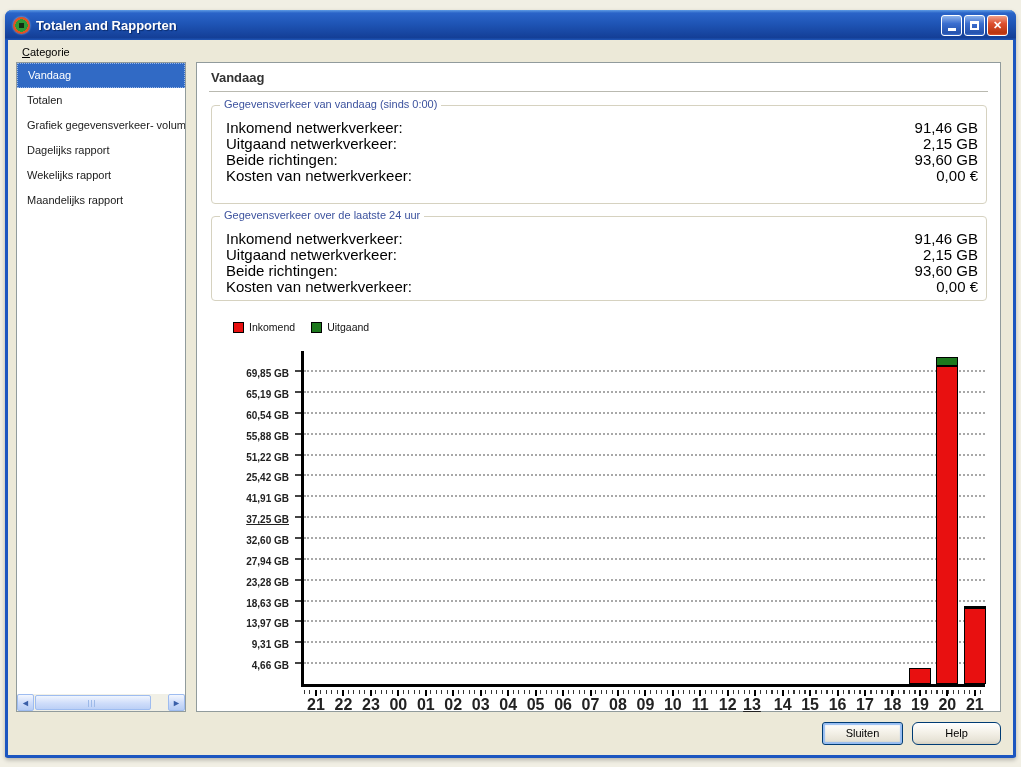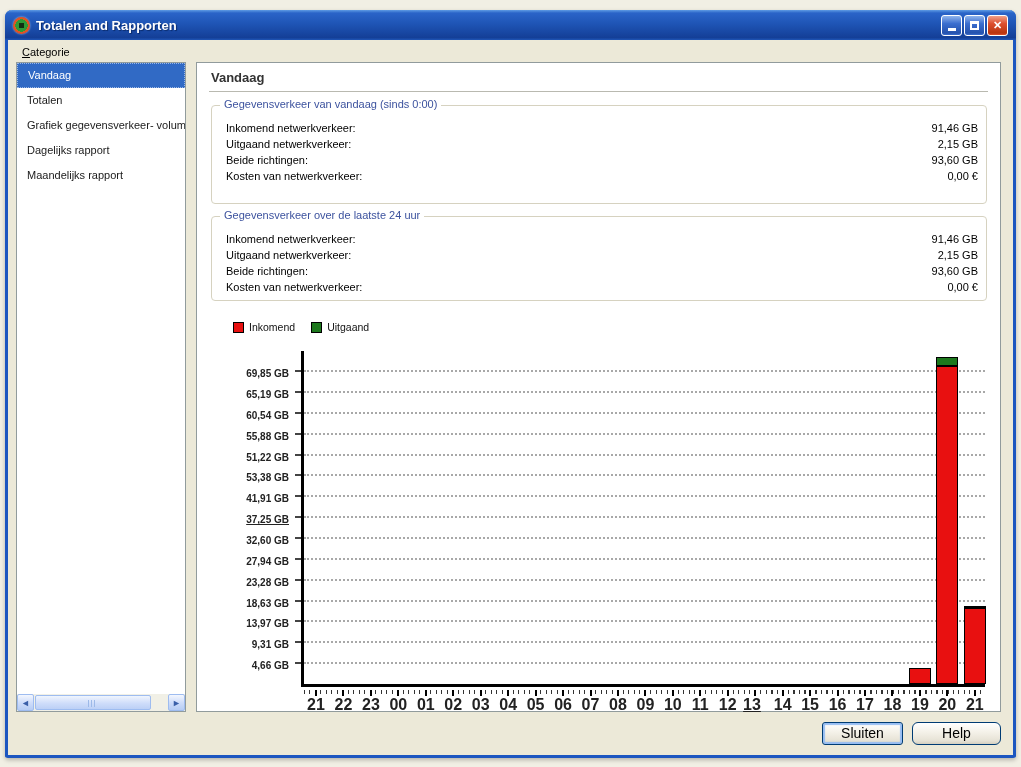--- a/index.html
+++ b/index.html
@@ -53,21 +53,21 @@
   
   .panel { position:absolute; left:188px; top:22px; width:805px; height:650px;
            background:#fff; border:1px solid #919b9c; }
   .page-title { position:absolute; left:14px; top:7px; font-size:13px; font-weight:bold; color:#333; }
   .title-sep { position:absolute; left:12px; right:12px; top:28px; height:1px; background:#b9b9b0; }
 
   .groupbox { position:absolute; left:14px; width:776px; border:1px solid #d6d2c0; border-radius:4px; }
   .groupbox .gtitle { position:absolute; top:-8px; left:8px; background:#fff; padding:0 4px;
                       font-size:11px; color:#3c529e; }
   .rows { padding:14px 8px 0 14px; }
-  .stat-row { display:flex; justify-content:space-between; font-size:11px; color:#000; line-height:16px; }
+  .stat-row { display:flex; justify-content:space-between; font-size:15px; color:#000; line-height:16px; }
   .stat-row .v { text-align:right; }
 
   
   .legend { position:absolute; left:36px; top:258px; display:flex; align-items:center; gap:16px; }
   .legend .entry { display:flex; align-items:center; gap:5px; font-size:10.5px; color:#111; }
   .swatch { width:11px; height:11px; border:1px solid #000; }
 
   
   .chart-wrap { position:absolute; left:0; top:288px; width:805px; height:360px; }
   .plot { position:absolute; left:104px; top:0; width:684px; height:336px;
@@ -77,21 +77,21 @@
   .ylabel { position:absolute; width:88px; text-align:right; font-size:10px; font-weight:bold; color:#222; }
   .xlabel { position:absolute; width:26px; text-align:center; font-size:16px; font-weight:bold; color:#222; top:345px; }
   .minor-ticks { position:absolute; left:107px; top:339px; width:681px; height:4px;
                  background:repeating-linear-gradient(90deg,#333 0 1px,transparent 1px 5.5px); }
   .major-tick { position:absolute; width:2px; height:6px; background:#000; top:339px; }
   .bar-seg { position:absolute; left:0; width:22px; border:1px solid #000; }
 
   
   .xp-button { position:absolute; height:23px; border:1px solid #003c74; border-radius:3px;
                background:linear-gradient(180deg,#ffffff,#f4f1e8 45%,#e6e2d5 85%,#d4cfc0);
-               font-size:14px; color:#000; text-align:center; line-height:21px; cursor:default; }
+               font-size:11px; color:#000; text-align:center; line-height:21px; cursor:default; }
   .xp-button.default { box-shadow:inset 0 0 1px 2px #96bdf2; }
 </style>
 </head>
 <body>
 
 <div class="window">
   <div class="titlebar">
     <div class="app-icon"></div>
     <div class="title-text">Totalen and Rapporten</div>
     <div class="controls">
@@ -109,20 +109,21 @@
 
   <div class="client">
     <div class="menu-item"><span class="mnemonic">C</span><span>ategorie</span></div>
 
     <div class="listbox">
 
       <div class="list-item selected">Vandaag</div>
         <div class="list-item">Totalen</div>
         <div class="list-item">Grafiek gegevensverkeer- volume</div>
         <div class="list-item">Dagelijks rapport</div>
+        <div class="list-item">Wekelijks rapport</div>
         <div class="list-item">Maandelijks rapport</div>
         <div class="hscroll">
         <div class="scroll-btn">◄</div>
         <div class="scroll-thumb"></div>
         <div class="scroll-btn" style="margin-left:auto;">►</div>
       </div>
     </div>
 
     <div class="panel">
       <div class="page-title">Vandaag</div>
@@ -225,21 +226,21 @@
 
       <div class="ylabel" style="left: 4px; top: 309.123px;">4,66 GB</div>
           <div class="ylabel" style="left: 4px; top: 288.291px;">9,31 GB</div>
           <div class="ylabel" style="left: 4px; top: 267.414px;">13,97 GB</div>
           <div class="ylabel" style="left: 4px; top: 246.538px;">18,63 GB</div>
           <div class="ylabel" style="left: 4px; top: 225.706px;">23,28 GB</div>
           <div class="ylabel" style="left: 4px; top: 204.829px;">27,94 GB</div>
           <div class="ylabel" style="left: 4px; top: 183.952px;">32,60 GB</div>
           <div class="ylabel" style="left: 4px; top: 163.12px; text-decoration: underline;">37,25 GB</div>
           <div class="ylabel" style="left: 4px; top: 142.243px;">41,91 GB</div>
-          <div class="ylabel" style="left: 4px; top: 121.366px;">53,38 GB</div>
+          <div class="ylabel" style="left: 4px; top: 121.366px;">25,42 GB</div>
           <div class="ylabel" style="left: 4px; top: 100.534px;">51,22 GB</div>
           <div class="ylabel" style="left: 4px; top: 79.6576px;">55,88 GB</div>
           <div class="ylabel" style="left: 4px; top: 58.7808px;">60,54 GB</div>
           <div class="ylabel" style="left: 4px; top: 37.9488px;">65,19 GB</div>
           <div class="ylabel" style="left: 4px; top: 17.072px;">69,85 GB</div>
           <div class="xlabel" style="left: 106px;">21</div>
           <div class="major-tick" style="left: 118px;"></div>
           <div class="xlabel" style="left: 133.45px;">22</div>
           <div class="major-tick" style="left: 145.45px;"></div>
           <div class="xlabel" style="left: 160.9px;">23</div>

